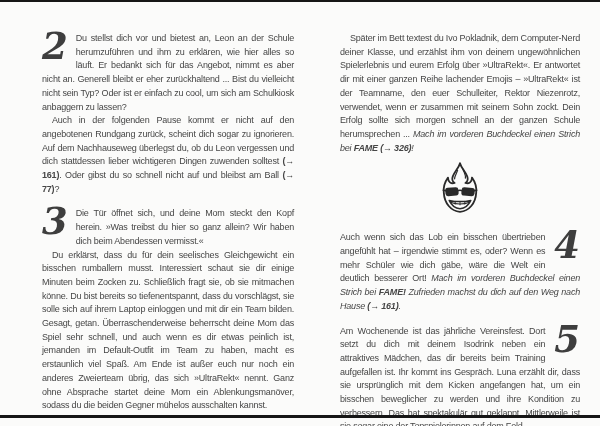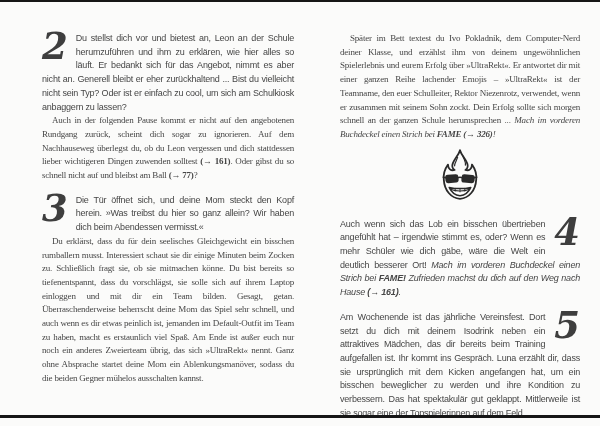--- a/index.html
+++ b/index.html
@@ -13,21 +13,21 @@
   .edge-bottom{top:415px;height:3px;}
   .page{
     position:absolute;top:32px;
     font-size:9px;line-height:13.7px;letter-spacing:-0.2px;
     color:#464646;text-align:justify;
     hyphens:auto;-webkit-hyphens:auto;
   }
   .pageL{left:42px;width:252px;}
   .pageR{left:340px;width:240px;}
   .para{margin:0;}
-  .ind{text-indent:10px;font-family:Liberation Serif, serif;}
+  .ind{text-indent:10px;}
   .gap{margin-top:11px;}
   .num{
     font-family:"DejaVu Serif",serif;font-style:italic;font-weight:bold;
     font-size:37px;color:#3e3e3e;letter-spacing:0;
   }
   .numL{float:left;height:26px;line-height:27px;margin:1px 8px 1px 0;}
   .numR{float:right;height:26px;line-height:27px;margin:1px 0 1px 9px;}
   .ref{font-weight:bold;}
   .it{font-style:italic;}
   .fame{font-style:italic;font-weight:bold;}

